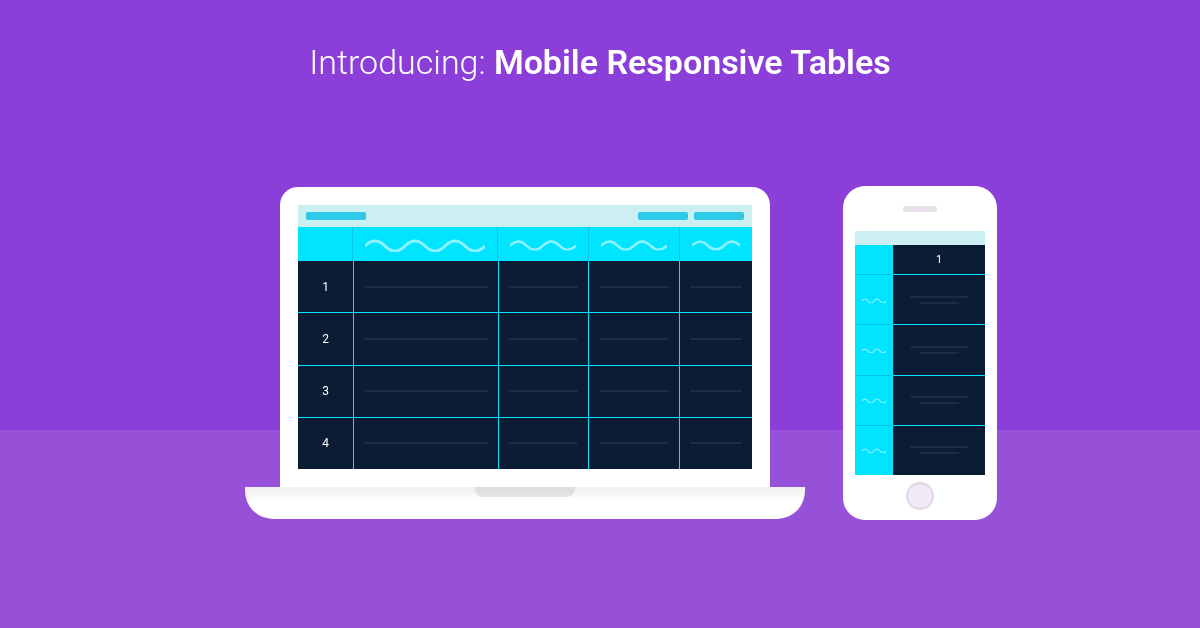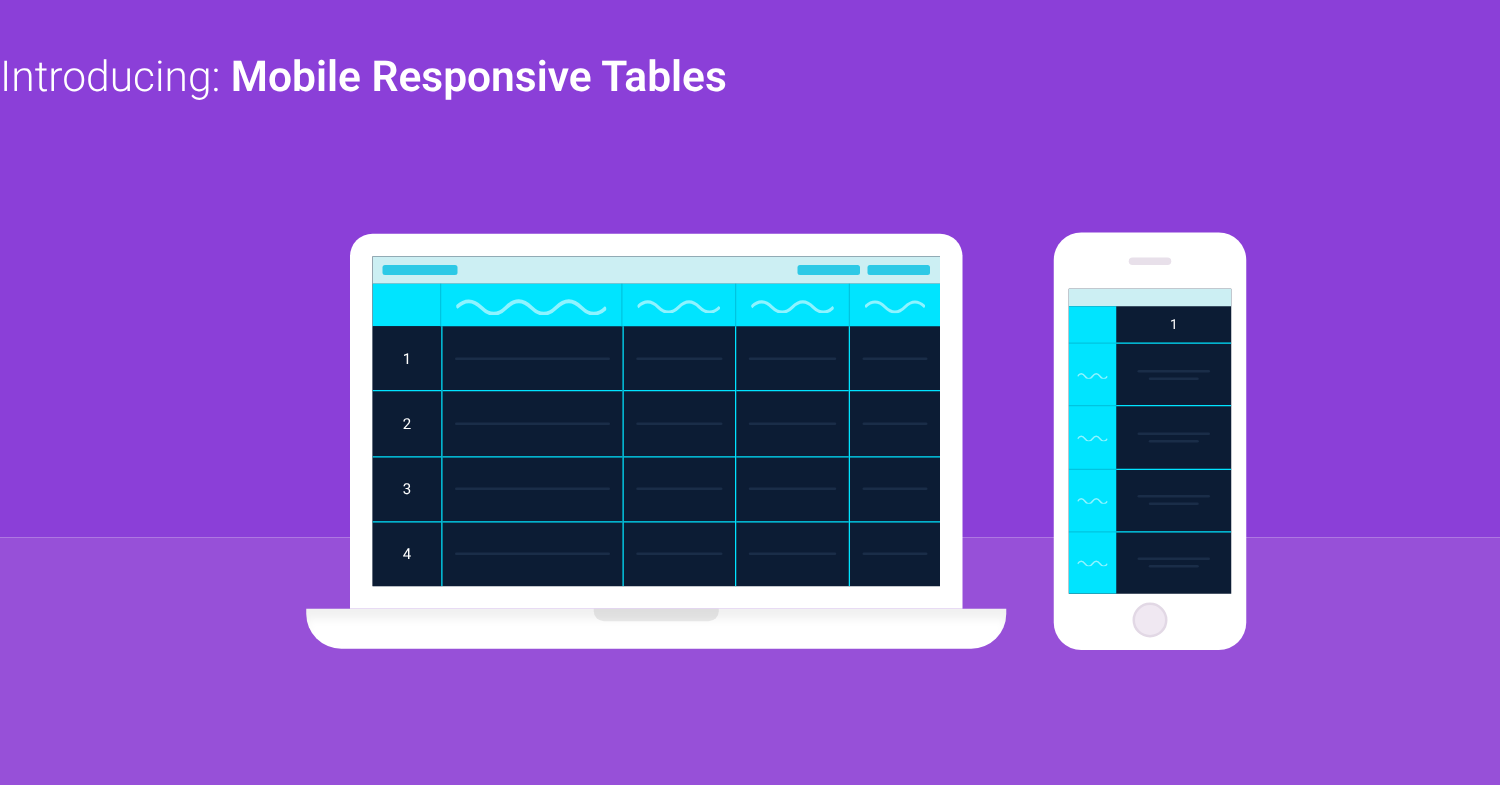--- a/index.html
+++ b/index.html
@@ -19,21 +19,21 @@
     .bg-bottom {
       position: absolute;
       bottom: 0; left: 0; right: 0;
       height: 198px;
       background: #9750d8;
     }
     .title {
       position: absolute;
       top: 42px;
       left: 0; right: 0;
-      text-align: left;
+      text-align: center;
       color: #fff;
       font-size: 34px;
       font-weight: 300;
     }
     .title .bold { font-weight: 600; }
 
     
     .laptop {
       position: absolute;
       left: 280px;

